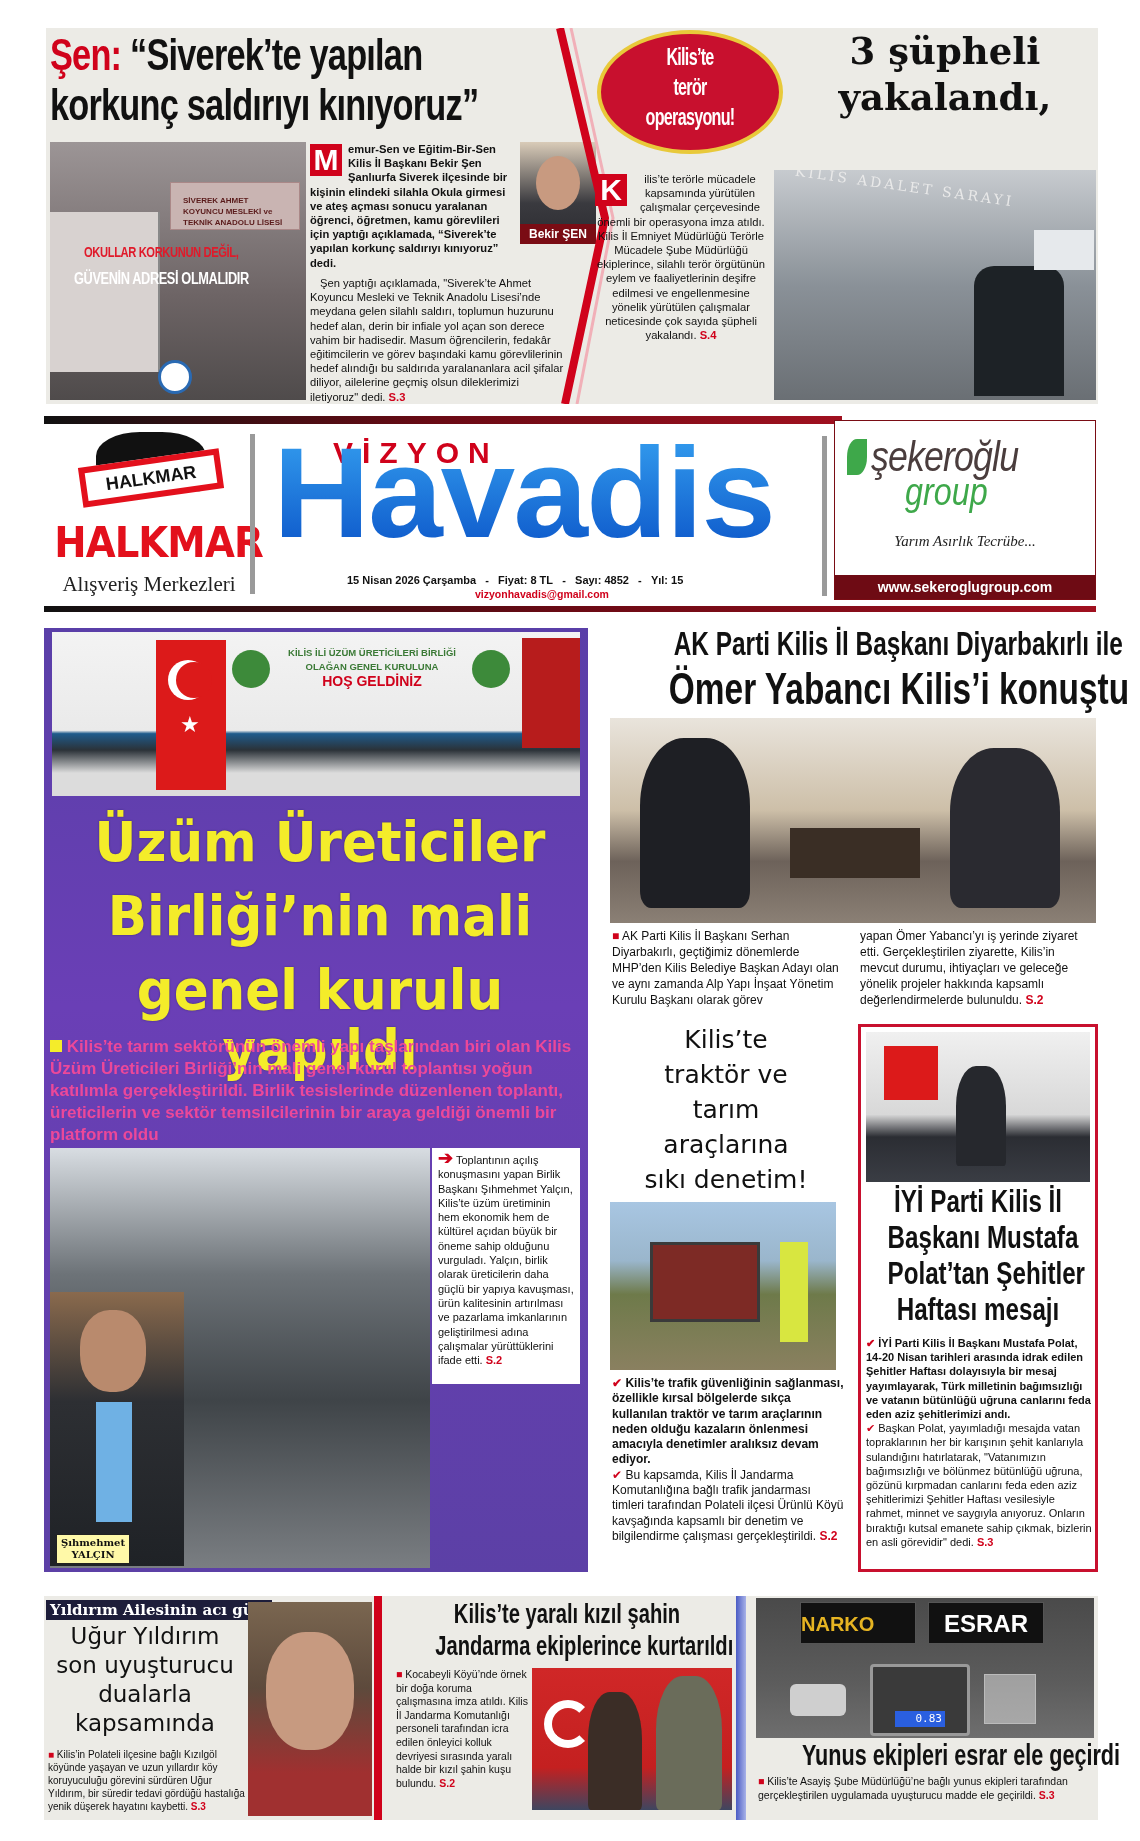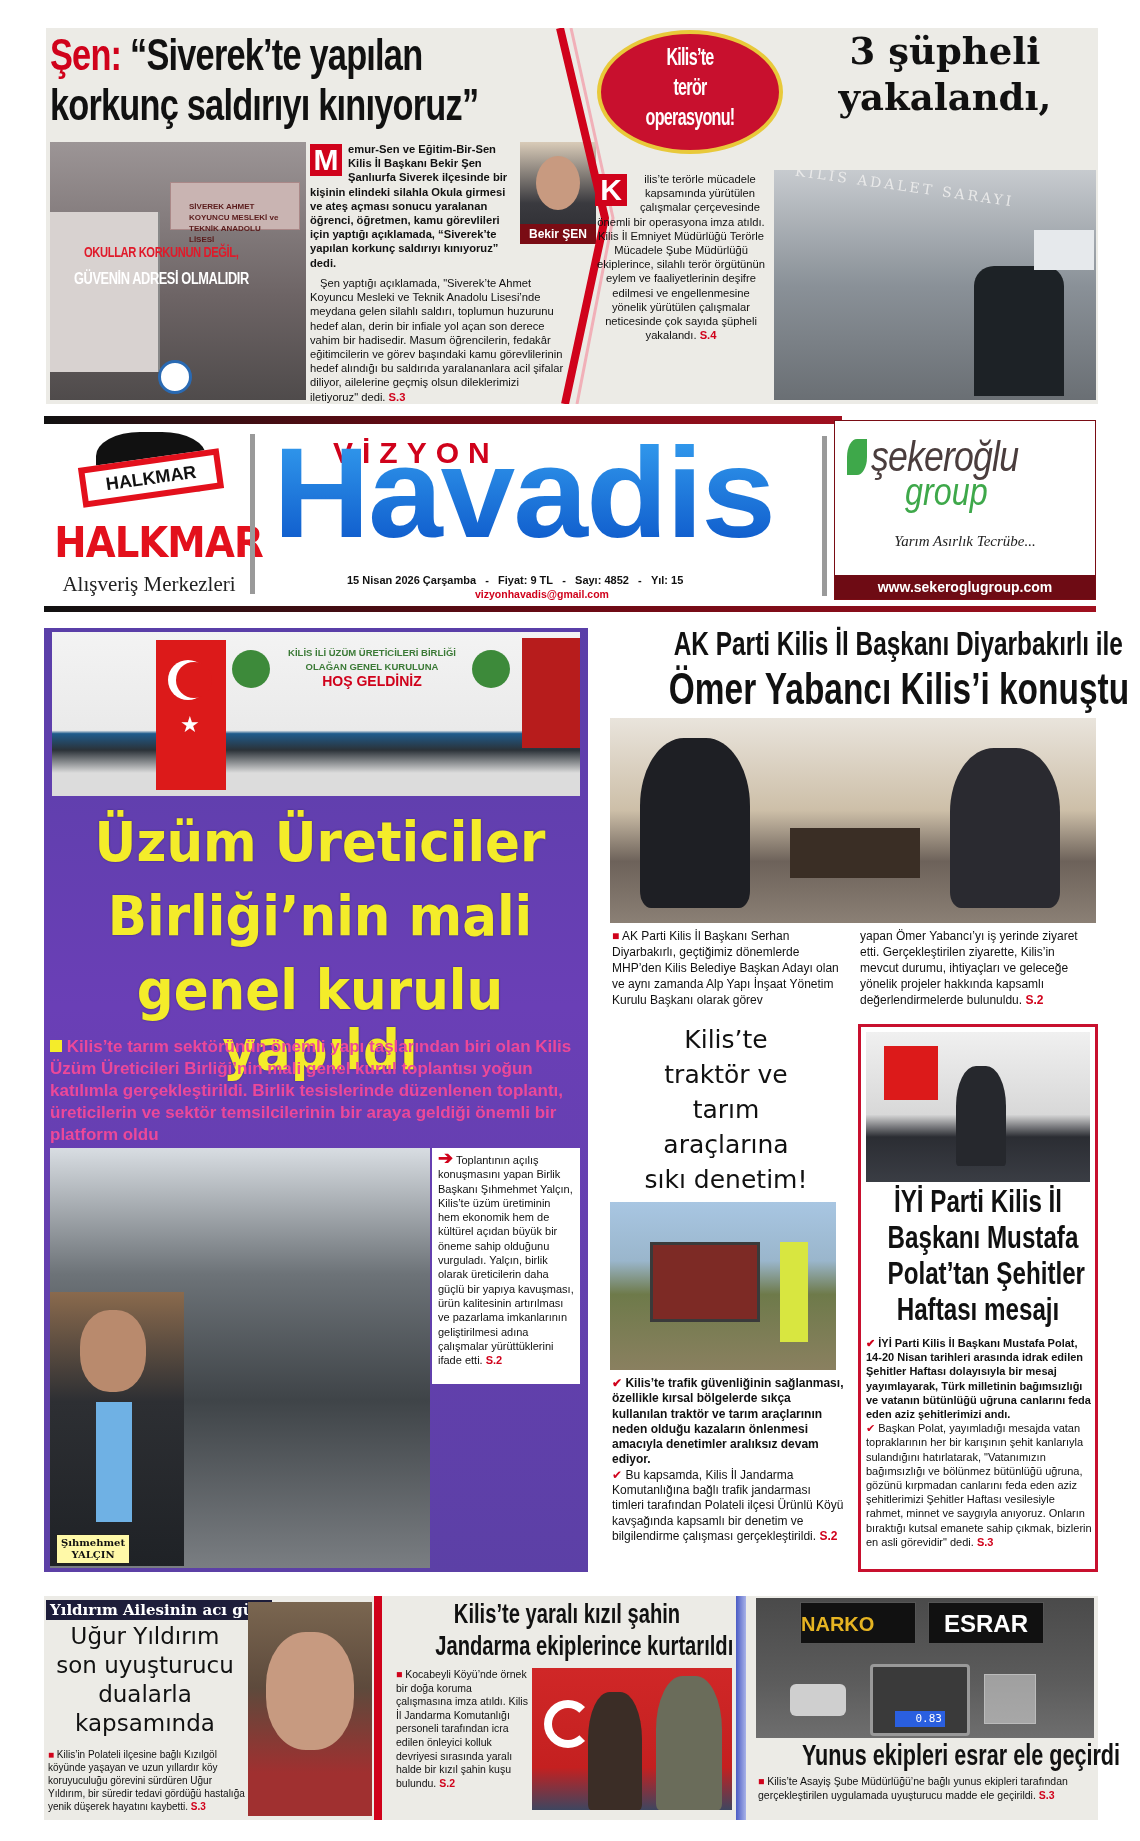--- a/index.html
+++ b/index.html
@@ -32,21 +32,21 @@
 
 <div id="top-band" class="abs"></div>
 
 <div class="abs hl1">
   <span class="red">Şen:</span>
   <span>“Siverek’te yapılan</span><br>
   <span>korkunç saldırıyı kınıyoruz”</span>
 </div>
 
 <div class="photo" style="left:50px;top:142px;width:256px;height:258px;background:linear-gradient(180deg,#9c9596,#6d6465 60%,#4f4b4b);">
-  <div class="abs" style="left:120px;top:40px;width:130px;height:48px;background:#c9b4b2;border:1px solid #a88;font-size:8px;font-weight:bold;color:#5a1b1b;padding:18px;line-height:11px">SİVEREK AHMET KOYUNCU MESLEKİ ve TEKNİK ANADOLU LİSESİ</div>
+  <div class="abs" style="left:120px;top:40px;width:130px;height:48px;background:#c9b4b2;border:1px solid #a88;font-size:8px;font-weight:bold;color:#5a1b1b;padding:12px;line-height:11px">SİVEREK AHMET KOYUNCU MESLEKİ ve TEKNİK ANADOLU LİSESİ</div>
   <div class="abs" style="left:0;top:70px;width:110px;height:160px;background:#d8d2d0;border-right:2px solid #888"></div>
   <div class="abs" style="left:34px;top:102px;font-size:14px;font-weight:bold;color:#e01a2a;letter-spacing:-.5px;transform:scaleX(.8);transform-origin:left top;white-space:nowrap">OKULLAR KORKUNUN DEĞİL,</div>
   <div class="abs" style="left:24px;top:128px;font-size:16px;font-weight:bold;color:#fff;letter-spacing:-.5px;transform:scaleX(.8);transform-origin:left top;white-space:nowrap">GÜVENİN ADRESİ OLMALIDIR</div>
   <div class="abs" style="left:108px;top:218px;width:34px;height:34px;border-radius:50%;background:#fff;border:3px solid #2a6ab3"></div>
 </div>
 
 <div class="abs para" style="left:310px;top:142px;width:208px;">
   <span class="drop">M</span>
   <b>emur-Sen ve Eğitim-Bir-Sen Kilis İl Başkanı Bekir Şen Şanlıurfa Siverek ilçesinde bir kişinin elindeki silahla Okula girmesi ve ateş açması sonucu yaralanan öğrenci, öğretmen, kamu görevlileri için yaptığı açıklamada, “Siverek’te yapılan korkunç saldırıyı kınıyoruz” dedi.</b>
 </div>
@@ -96,21 +96,21 @@
   <div class="abs" style="left:36px;top:28px;width:142px;height:40px;border:6px solid #e3101c;background:#fff;transform:rotate(-8deg);text-align:center;font-weight:bold;font-size:18px;line-height:28px;color:#111">HALKMAR</div>
   <div class="abs" style="left:2px;top:88px;width:206px;text-align:center;font-family:'DejaVu Sans',sans-serif;font-weight:900;font-size:42px;color:#e3101c;letter-spacing:-1px;transform:scaleX(.92)">HALKMAR</div>
   <div class="abs" style="left:2px;top:142px;width:206px;text-align:center;font-family:'Liberation Serif',serif;font-size:21px;color:#222">Alışveriş Merkezleri</div>
 </div>
 <div class="abs" style="left:250px;top:434px;width:5px;height:160px;background:#9a9a9a"></div>
 
 <div class="abs" style="left:265px;top:432px;width:578px;height:170px">
   <div class="abs" style="left:68px;top:4px;font-weight:900;font-size:30px;color:#d0021b;letter-spacing:9px">VİZYON</div>
   <div class="abs" style="left:8px;top:-4px;font-weight:900;font-size:128px;line-height:130px;color:#1a73d9;letter-spacing:-2px;transform:scaleX(1.05);transform-origin:left top;background:linear-gradient(180deg,#35a0f0,#0b54c8);-webkit-background-clip:text;background-clip:text;-webkit-text-fill-color:transparent">Havadis</div>
   <div class="abs" style="left:82px;top:142px;font-weight:bold;font-size:11px;white-space:nowrap">
-    <span>15 Nisan 2026 Çarşamba</span>&nbsp;&nbsp;&nbsp;-&nbsp;&nbsp;&nbsp;<span>Fiyat: 9 TL</span>&nbsp;&nbsp;&nbsp;-&nbsp;&nbsp;&nbsp;<span>Sayı: 4852</span>&nbsp;&nbsp;&nbsp;-&nbsp;&nbsp;&nbsp;<span>Yıl: 15</span>
+    <span>15 Nisan 2026 Çarşamba</span>&nbsp;&nbsp;&nbsp;-&nbsp;&nbsp;&nbsp;<span>Fiyat: 8 TL</span>&nbsp;&nbsp;&nbsp;-&nbsp;&nbsp;&nbsp;<span>Sayı: 4852</span>&nbsp;&nbsp;&nbsp;-&nbsp;&nbsp;&nbsp;<span>Yıl: 15</span>
   </div>
   <div class="abs" style="left:210px;top:156px;font-weight:bold;font-size:10.5px;color:#d0021b">vizyonhavadis@gmail.com</div>
 </div>
 <div class="abs" style="left:822px;top:436px;width:5px;height:160px;background:#9a9a9a"></div>
 
 <div class="abs" style="left:834px;top:420px;width:262px;height:180px;border:1px solid #7a0c14;background:#fff">
   <div class="abs" style="left:12px;top:18px;width:20px;height:36px;background:#3ea84a;border-radius:50% 0 50% 0"></div>
   <div class="abs" style="left:36px;top:12px;font-style:italic;font-size:42px;color:#4a3d3d;letter-spacing:-1px;transform:scaleX(.85);transform-origin:left top">şekeroğlu</div>
   <div class="abs" style="left:70px;top:50px;font-style:italic;font-size:38px;color:#3ea84a;transform:scaleX(.85);transform-origin:left top">group</div>
   <div class="abs" style="left:0;top:112px;width:260px;text-align:center;font-family:'Liberation Serif',serif;font-style:italic;font-size:15px;color:#222">Yarım Asırlık Tecrübe...</div>

